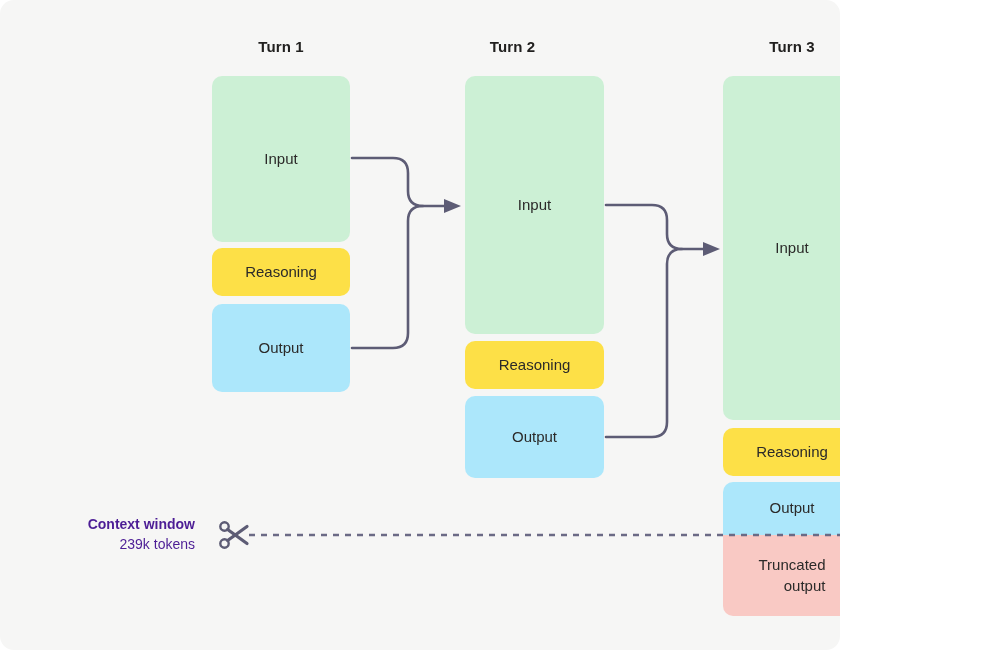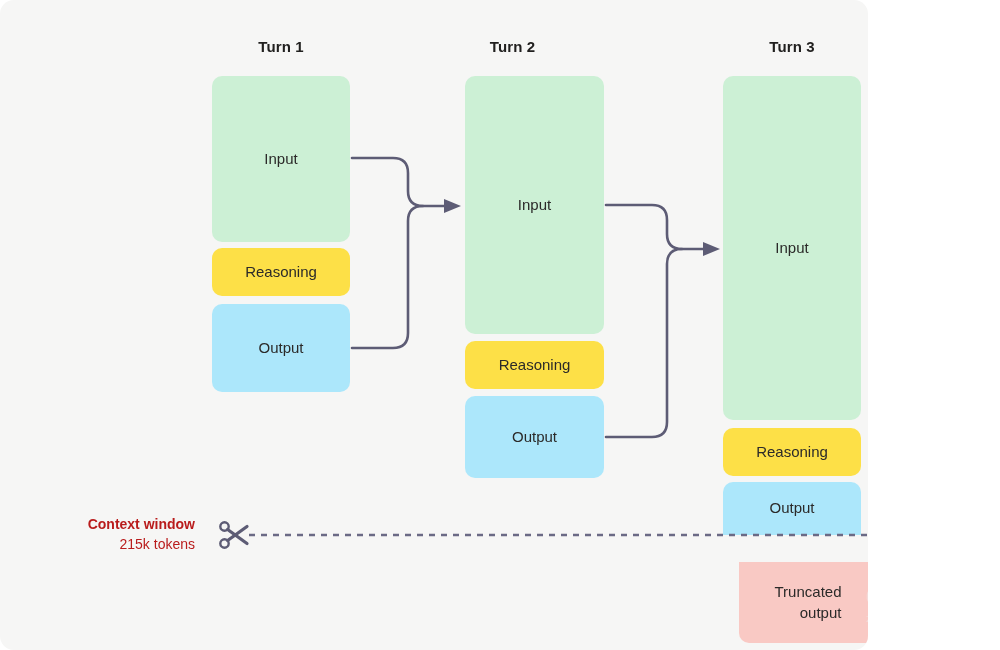--- a/index.html
+++ b/index.html
@@ -13,21 +13,20 @@
     overflow: hidden;
     font-family: "Liberation Sans", "DejaVu Sans", sans-serif;
   }
   #canvas {
     position: relative;
     width: 840px;
     height: 650px;
     background: #f6f6f5;
     border-radius: 14px;
     overflow: hidden;
-    padding-left: 28px;
   }
   .turn-title {
     position: absolute;
     font-size: 15px;
     font-weight: 700;
     color: #21201f;
     text-align: center;
     letter-spacing: 0.1px;
     white-space: nowrap;
   }
@@ -53,21 +52,21 @@
   svg.overlay {
     position: absolute;
     left: 0; top: 0;
     width: 1000px;
     height: 650px;
     pointer-events: none;
   }
   .ctx-label {
     position: absolute;
     text-align: right;
-    color: #b91c1c;
+    color: #4c1d95;
     line-height: 1.45;
     white-space: nowrap;
   }
   .ctx-label .l1 { font-size: 14px; font-weight: 700; display: block; }
   .ctx-label .l2 { font-size: 14px; font-weight: 400; display: block; }
 
   .scissors {
     position: absolute;
     width: 34px;
     height: 34px;
@@ -97,21 +96,21 @@
   <div class="block gray" style="left:212px; top:248px; width:138px; height:48px;">Reasoning</div>
   <div class="block blue" style="left:212px; top:304px; width:138px; height:88px;">Output</div>
 
   <div class="block green" style="left:465px; top:76px; width:139px; height:258px;">Input</div>
   <div class="block gray" style="left:465px; top:341px; width:139px; height:48px;">Reasoning</div>
   <div class="block blue" style="left:465px; top:396px; width:139px; height:82px;">Output</div>
 
   <div class="block green" style="left:723px; top:76px; width:138px; height:344px;">Input</div>
   <div class="block gray" style="left:723px; top:428px; width:138px; height:48px;">Reasoning</div>
   <div class="block blue join-top" style="left:723px; top:482px; width:138px; height:53px;">Output</div>
-  <div class="block pink join-bottom" style="left:723px; top:562px; width:138px; height:81px; white-space:pre-line;margin-left:16px;">Truncated
+  <div class="block pink join-bottom" style="left:723px; top:535px; width:138px; height:81px; white-space:pre-line;">Truncated
 output</div>
 
   <svg class="overlay" viewBox="0 0 1000 650">
 
     <g fill="none" stroke="#5d5c75" stroke-width="2.6" stroke-linecap="round" stroke-linejoin="round">
       <path d="M 352 158 L 393 158 Q 408 158 408 173 L 408 191 Q 408 206 423 206 L 447 206"></path>
       <path d="M 352 348 L 393 348 Q 408 348 408 333 L 408 221 Q 408 206 423 206"></path>
     </g>
     <polygon points="444,199 461,206 444,213" fill="#5d5c75"></polygon>
 
@@ -131,21 +130,21 @@
       <circle cx="7.5" cy="25.5" r="4.2"></circle>
     </g>
     <g stroke="#5d5c75" stroke-width="3.2" stroke-linecap="round">
       <line x1="10.6" y1="11.5" x2="30" y2="25.5"></line>
       <line x1="10.6" y1="22.5" x2="30" y2="8.5"></line>
     </g>
   </svg>
 
   <div class="ctx-label" style="left:20px; top:514px; width:175px;">
     <span class="l1">Context window</span>
-    <span class="l2">215k tokens</span>
+    <span class="l2">239k tokens</span>
   </div>
 
   <div class="watermark" style="left:862px; top:566px;">
     <svg width="120" height="46" viewBox="0 0 120 46">
       <g fill="none" stroke="#efe9e9" stroke-width="2.6">
         <path d="M10 10 Q18 3 27 10"></path>
         <circle cx="18.5" cy="17" r="4"></circle>
         <rect x="6" y="24" width="26" height="13" rx="5"></rect>
         <rect x="40" y="12" width="30" height="25" rx="6"></rect>
         <path d="M40 24 H70"></path>

